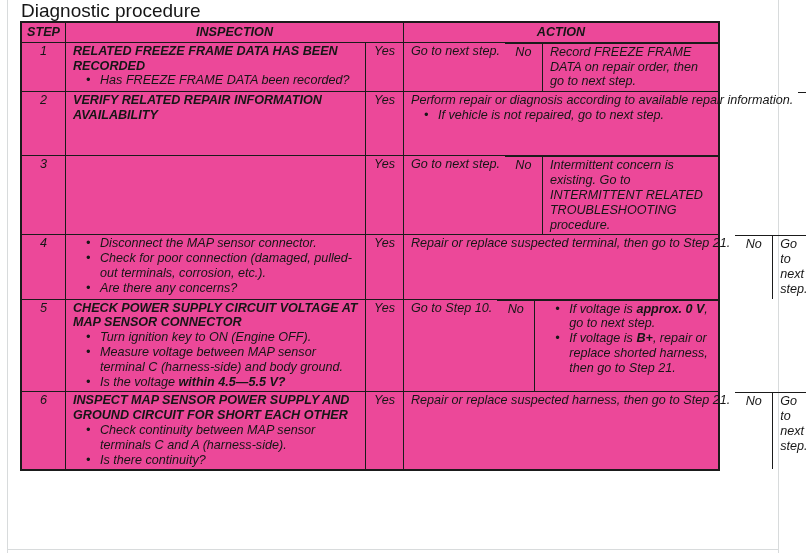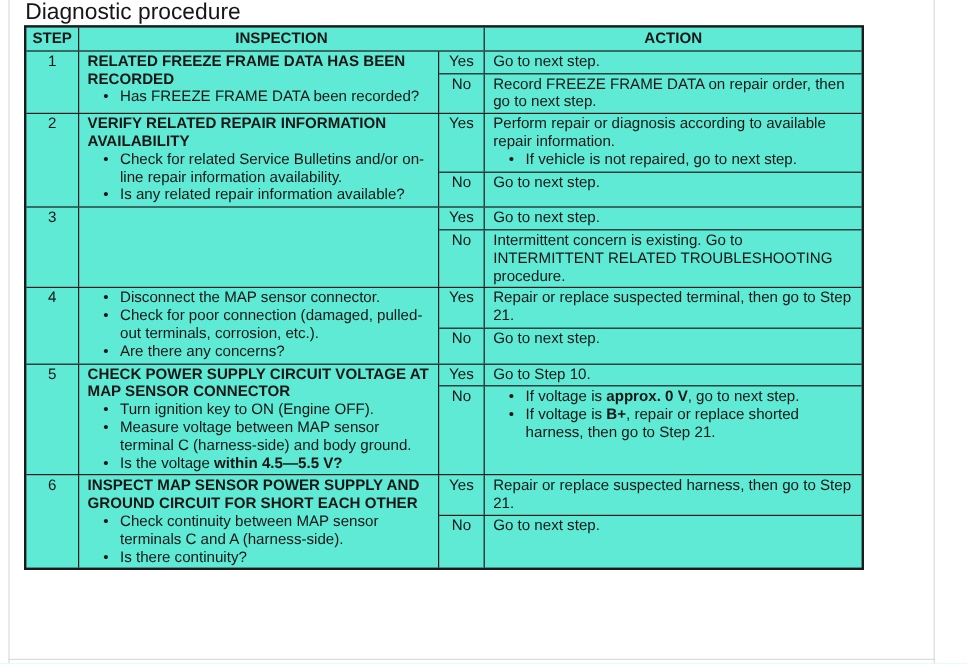--- a/index.html
+++ b/index.html
@@ -9,39 +9,39 @@
     font-size:12.6px; line-height:14.8px; color:#161616;
     position:relative;
   }
   .page-edge-v { position:absolute; top:0; width:1px; height:553px; background:#d8dbdc; }
   .edge-left { left:7px; }
   .edge-right { left:778px; }
   .page-edge-h { position:absolute; left:7px; top:549px; width:772px; height:1px; background:#d8dbdc; }
 
   .doc-title { position:absolute; left:21px; top:2px; font-size:19px; font-weight:normal; line-height:17px; }
 
-  .diag-table { position:absolute; left:20px; top:21px; width:700px; border:2px solid #1b1b1b; background:#5eead4; }
+  .diag-table { position:absolute; left:20px; top:21px; width:700px; border:2px solid #1b1b1b; background:#ec4899;font-style:italic; }
 
   .thead { display:flex; font-weight:bold; }
   .h-cell { text-align:center; padding:2px 0 2px 0; }
   .h-step { width:44px; border-right:1px solid #1b1b1b; }
   .h-insp { width:338px; border-right:1px solid #1b1b1b; }
   .h-action { flex:1; }
 
   .trow { display:flex; border-top:1px solid #1b1b1b; }
 
   .c-step { flex:0 0 44px; border-right:1px solid #1b1b1b; text-align:center; padding-top:1px; }
   .c-insp { flex:0 0 300px; border-right:1px solid #1b1b1b; padding:1px 4px 2px 7px; }
   .insp-title { font-weight:bold; }
 
   ul.blist { list-style:none; margin-left:11px; }
   .blist li { position:relative; padding-left:16px; }
   .blist li::before { content:"\2022"; position:absolute; left:2px; top:0; }
 
-  .c-branches { flex:1 1 auto; display:flex; flex-direction:column; }
+  .c-branches { flex:1 1 auto; display:flex; flex-direction:row; }
   .branch { display:flex; flex:0 0 auto; }
   .branch + .branch { border-top:1px solid #1b1b1b; }
   .branch:last-child { flex:1 1 auto; }
   .c-yn { flex:0 0 38px; border-right:1px solid #1b1b1b; text-align:center; padding-top:1px; }
   .c-action { flex:1; padding:1px 5px 2px 7px; }
 
   b { font-weight:bold; }
 </style>
 </head>
 <body>
@@ -81,24 +81,20 @@
           <div>Record FREEZE FRAME DATA on repair order, then go to next step.</div>
         </div>
       </div>
     </div>
   </div>
 
   <div class="trow">
     <div class="c-step">2</div>
     <div class="c-insp">
       <div class="insp-title">VERIFY RELATED REPAIR INFORMATION AVAILABILITY</div>
-      <ul class="blist">
-        <li>Check for related Service Bulletins and/or on-line repair information availability.</li>
-        <li>Is any related repair information available?</li>
-      </ul>
     </div>
     <div class="c-branches">
       <div class="branch">
         <div class="c-yn">Yes</div>
         <div class="c-action">
           <div>Perform repair or diagnosis according to available repair information.</div>
           <ul class="blist">
             <li>If vehicle is not repaired, go to next step.</li>
           </ul>
         </div>

